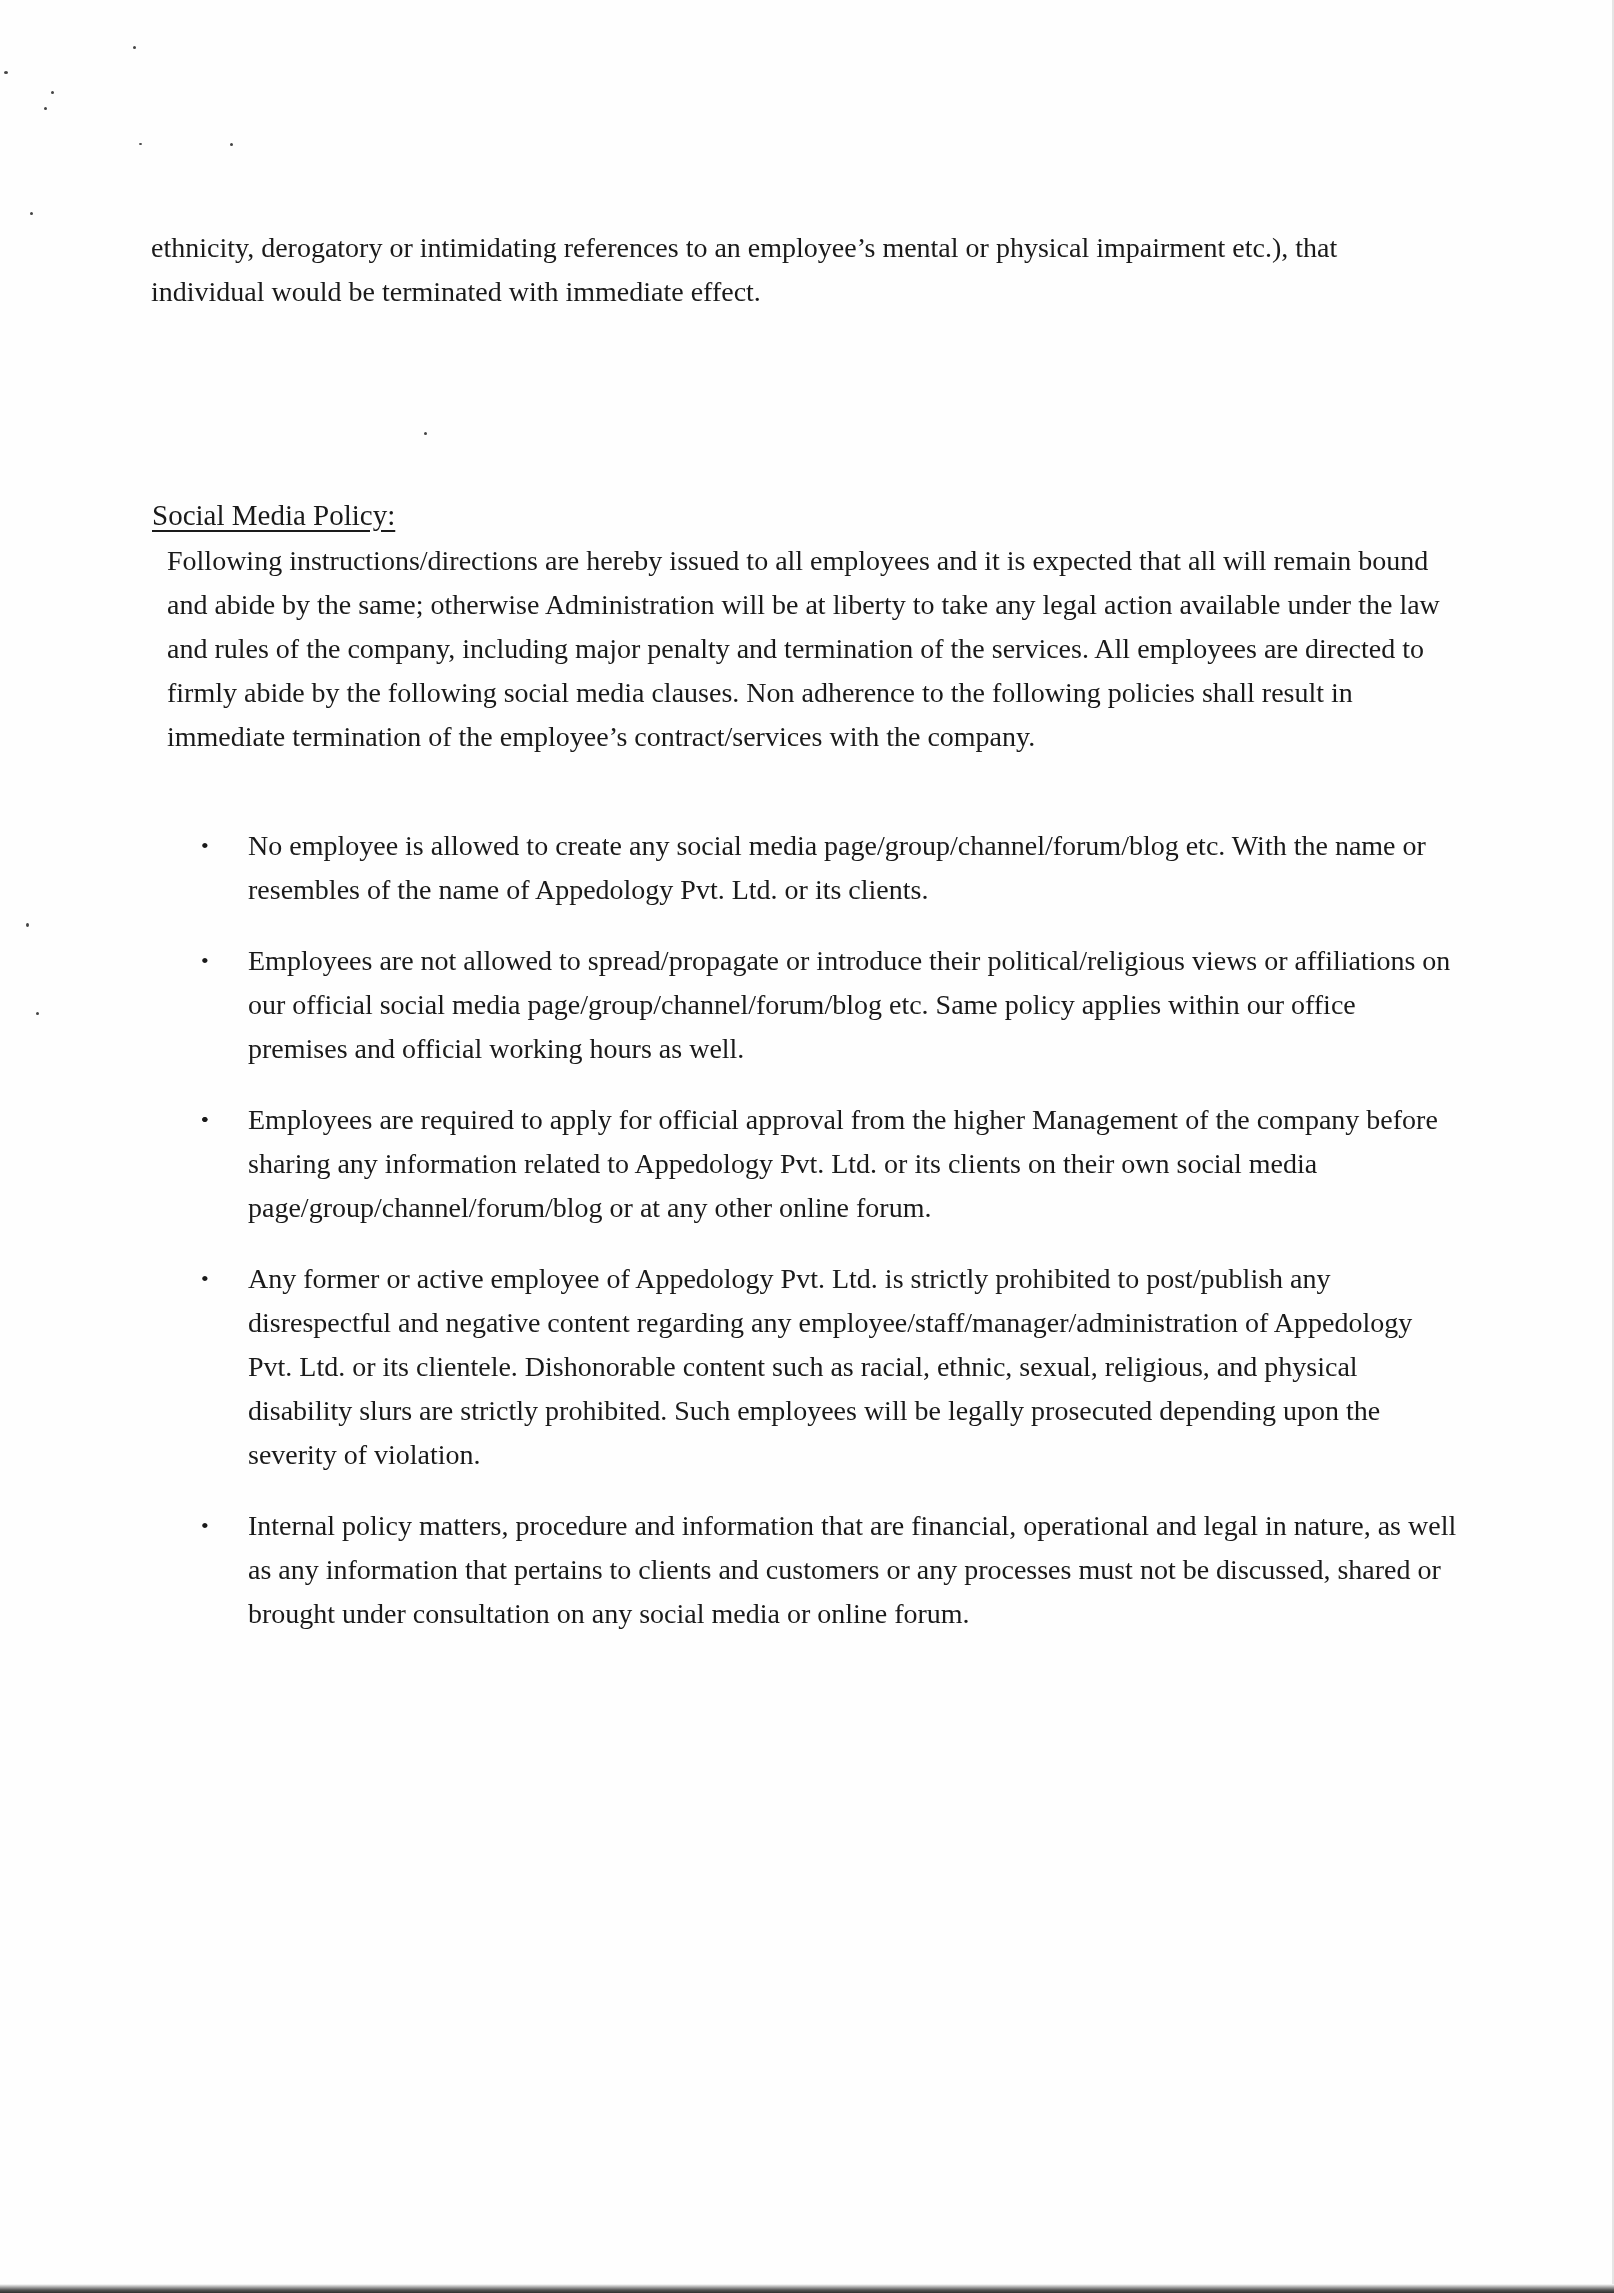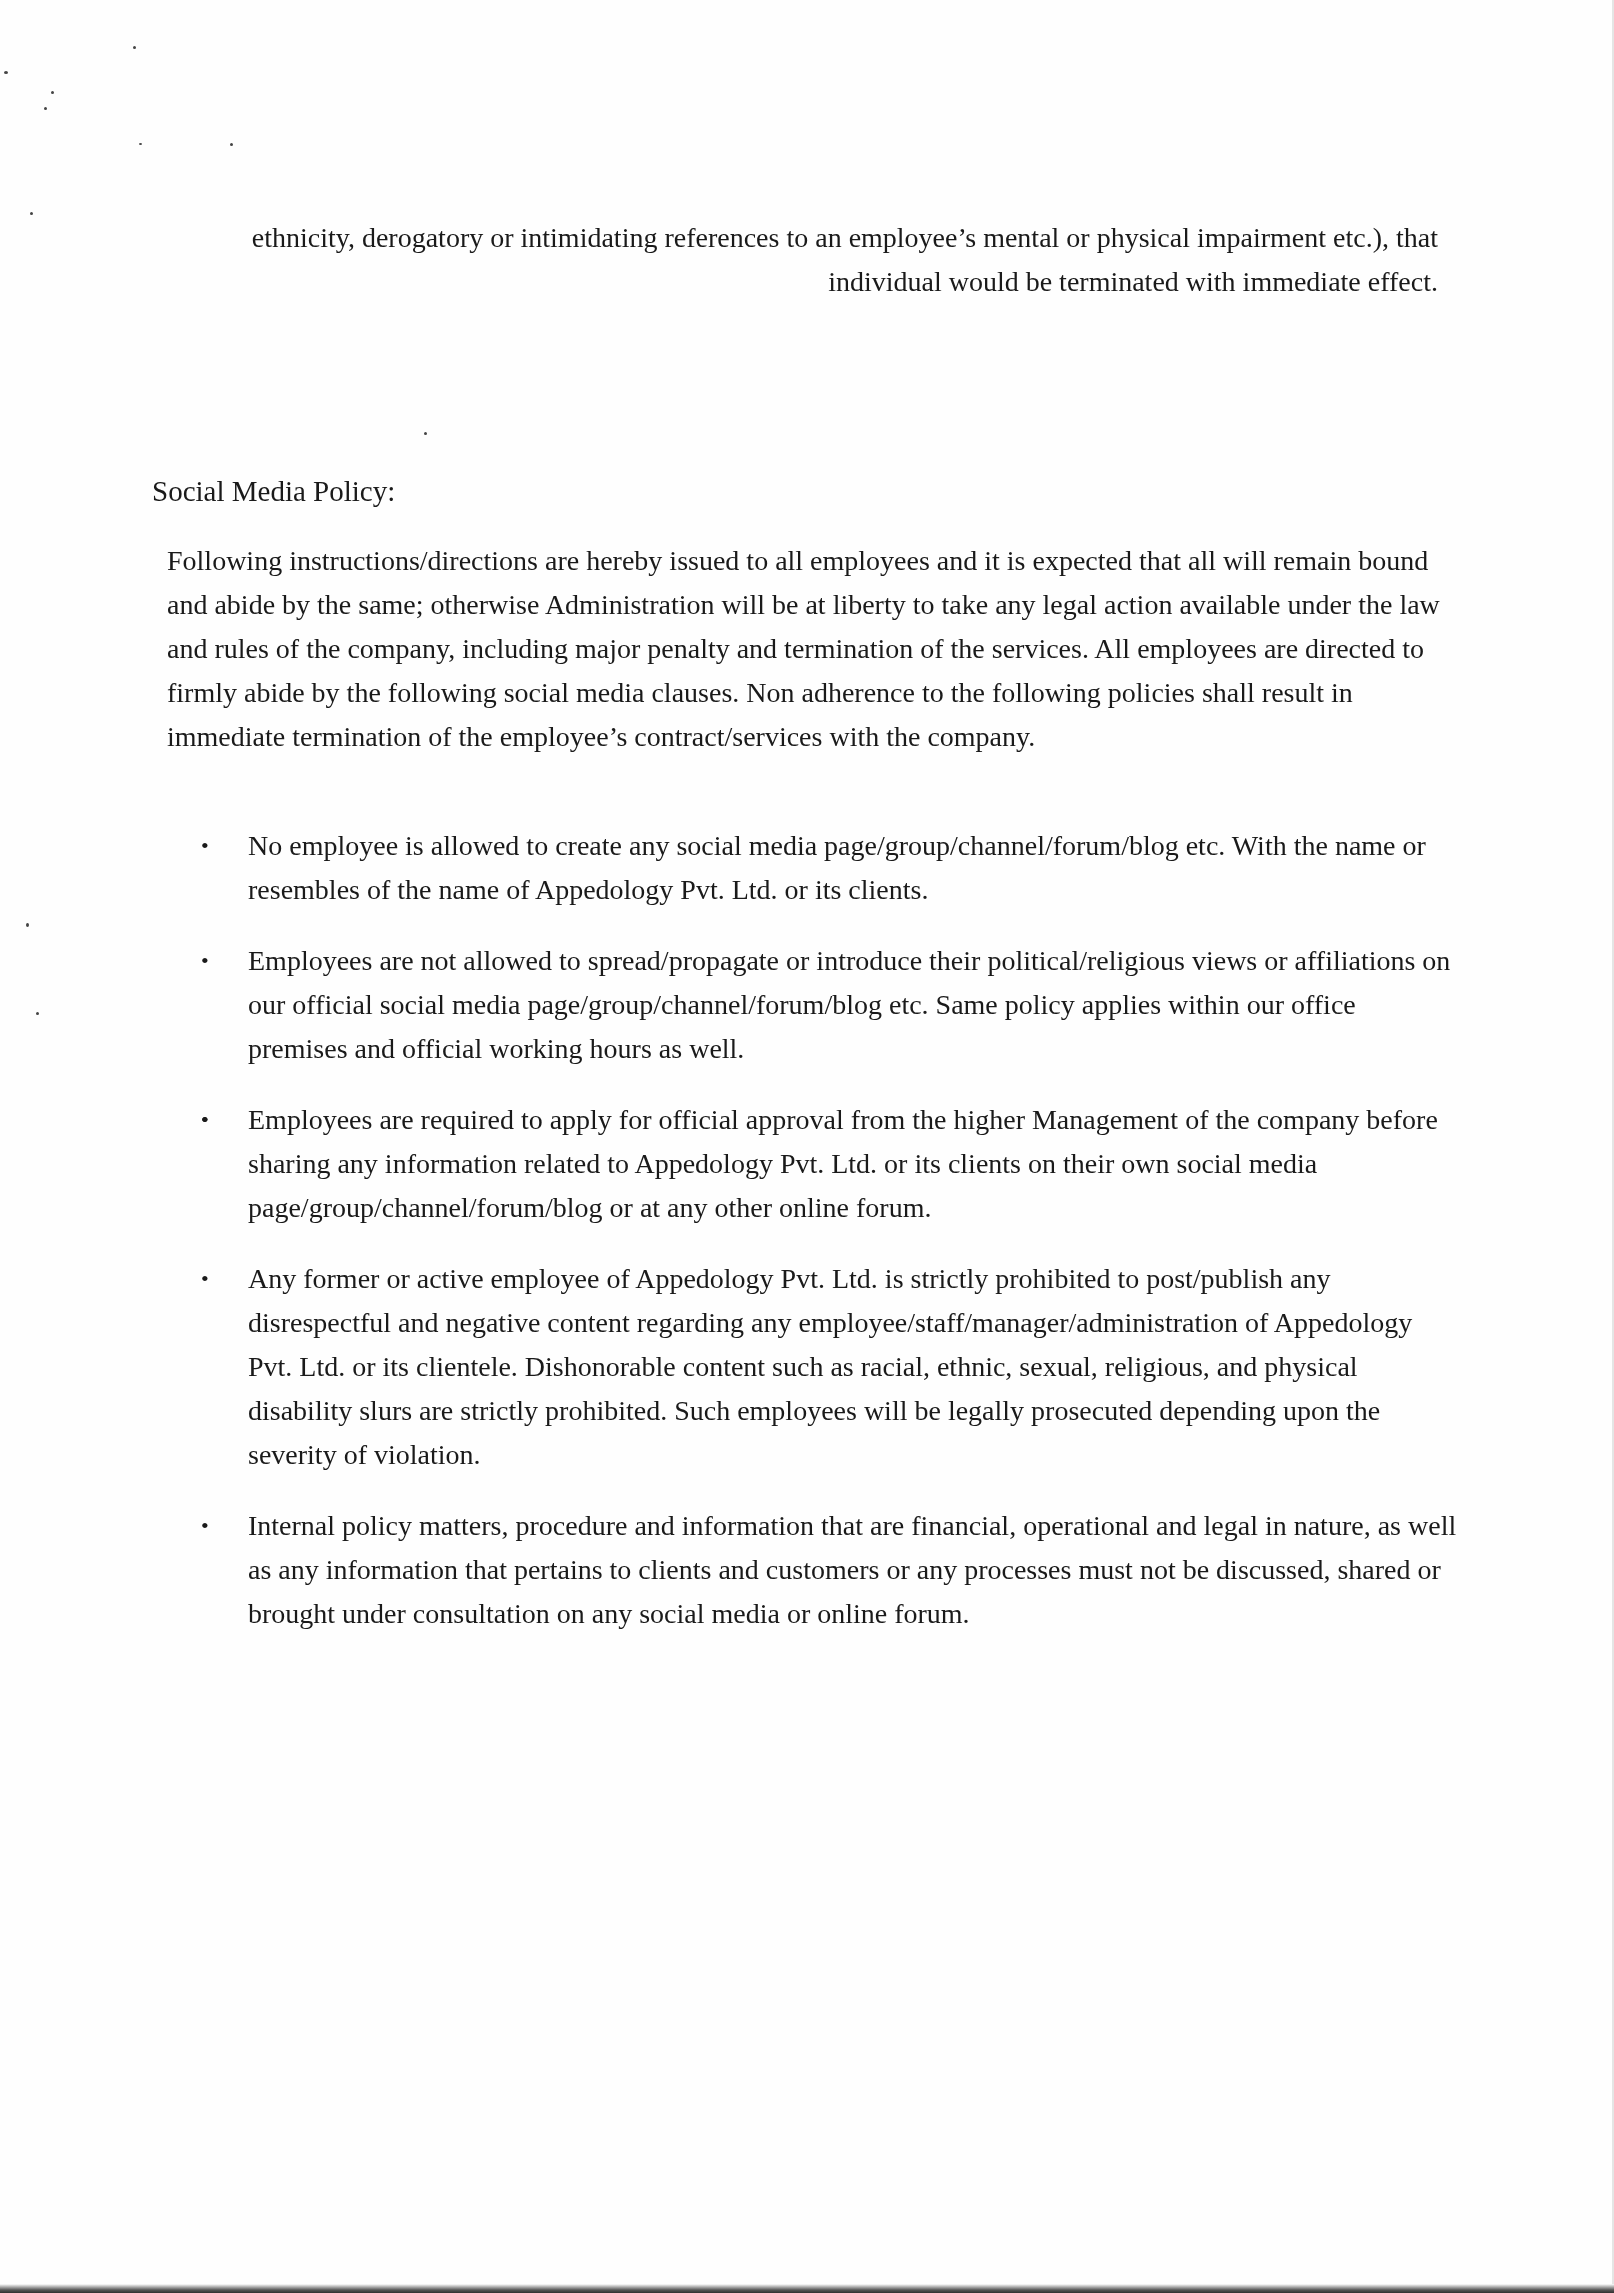--- a/index.html
+++ b/index.html
@@ -25,24 +25,25 @@
       position: absolute; right: 0; top: 0; width: 3px; height: 2294px;
       background: #e5e5e5;
     }
     .text-block {
       position: absolute;
       left: 151px;
       width: 1287px;
       font-size: 28px;
       line-height: 44px;
     }
-    #intro { top: 216px; text-align: right; }
+    #intro { top: 226px; }
     #heading {
-      position: absolute; left: 152px; top: 469px;
+      position: absolute; left: 152px; top: 493px;
       font-size: 29px; line-height: 44px;
+      text-decoration: underline;
       text-underline-offset: 5px;
     }
     #para { top: 539px; margin-left: 16px; }
     ul.bullets {
       position: absolute; left: 151px; top: 824px;
       width: 1307px; margin: 0; padding: 0; list-style: none;
     }
     ul.bullets li {
       position: relative;
       padding-left: 97px;

